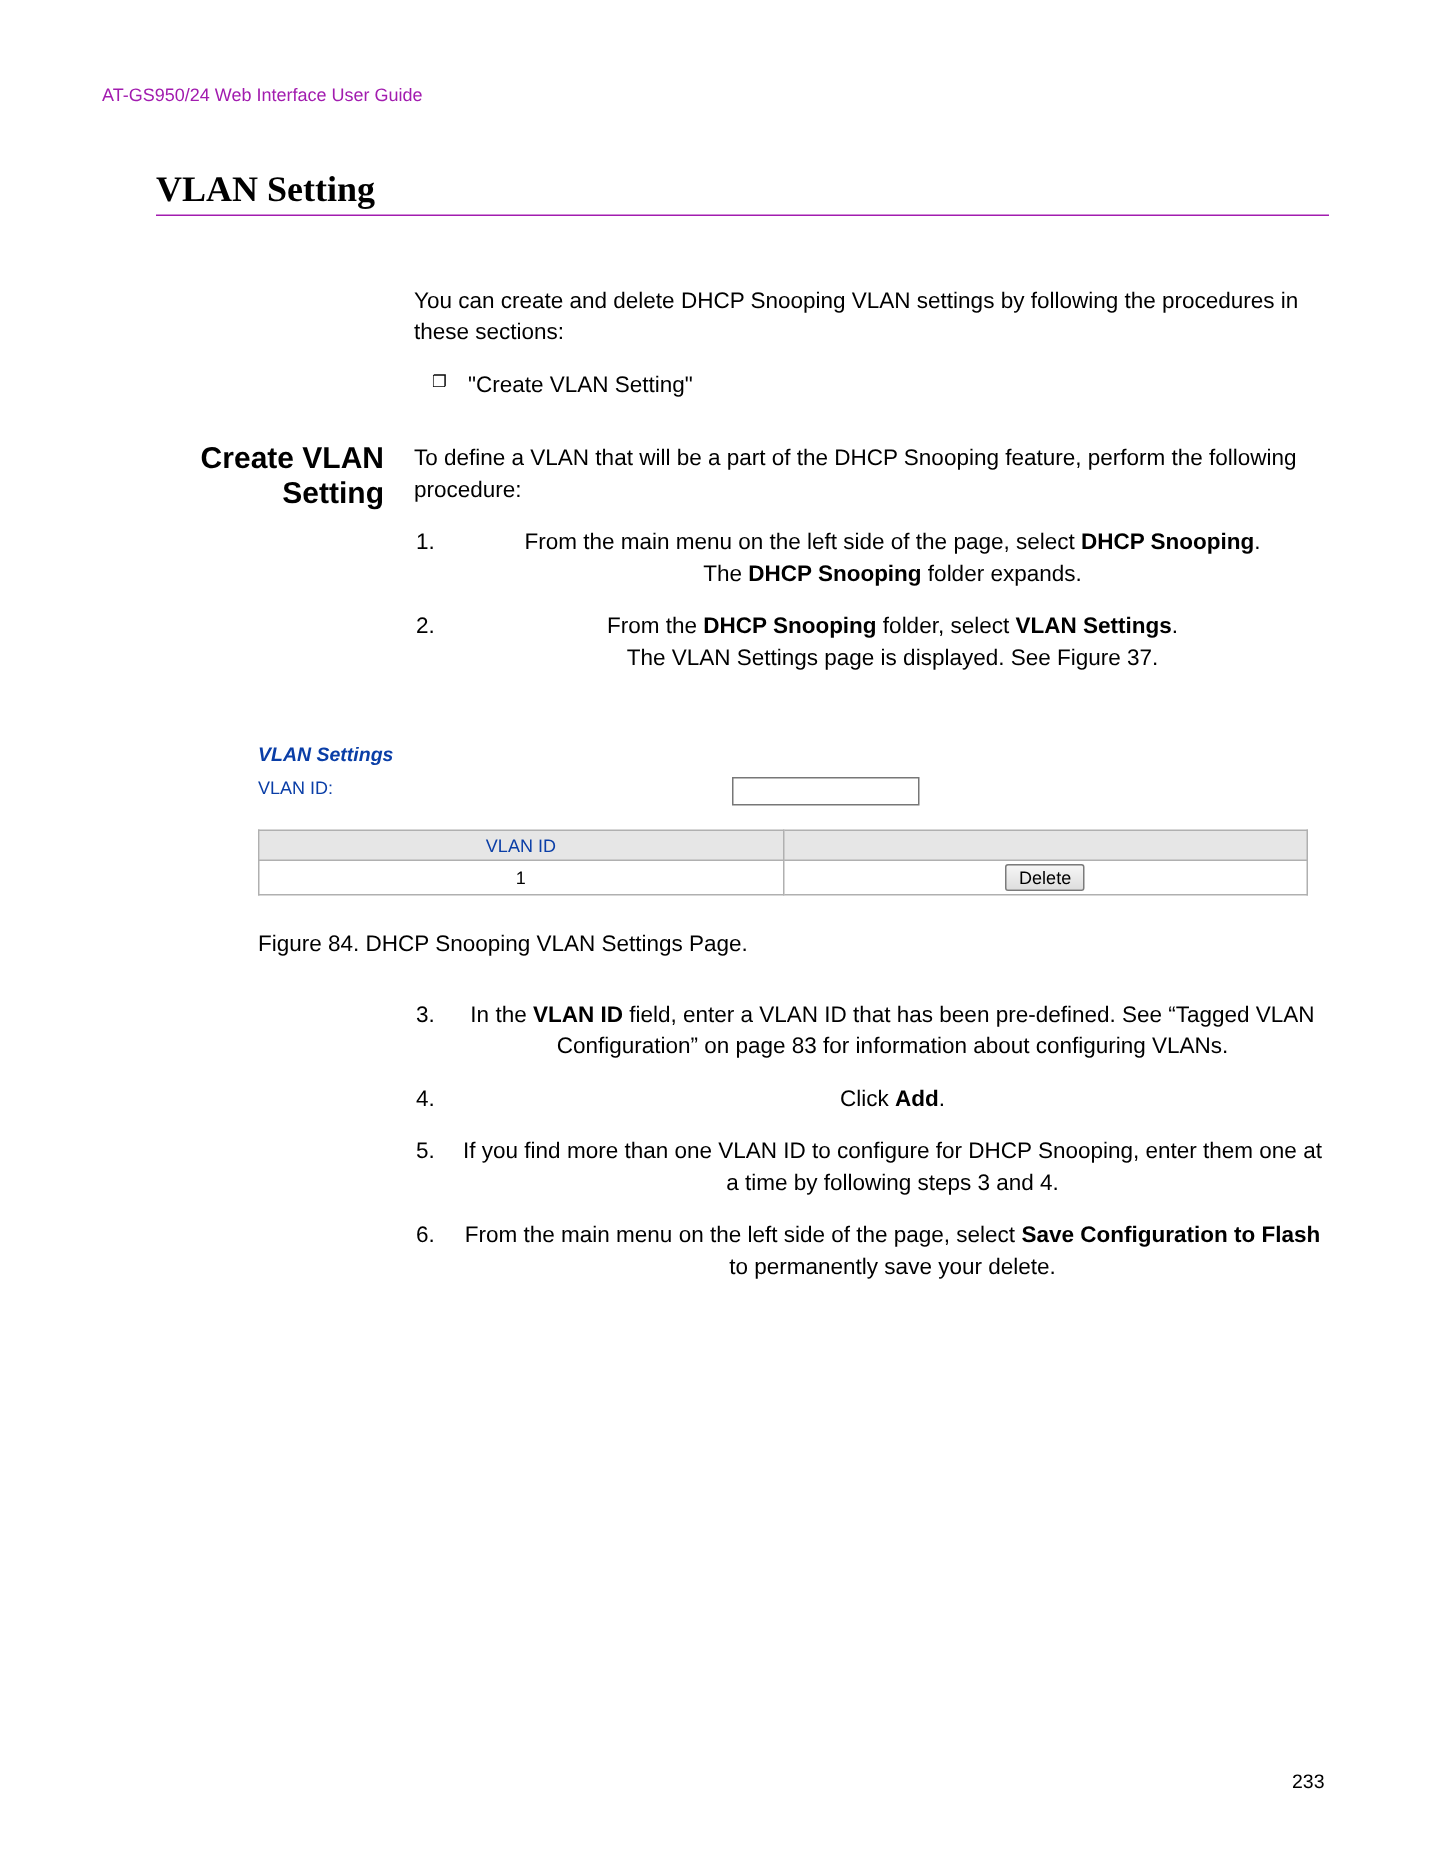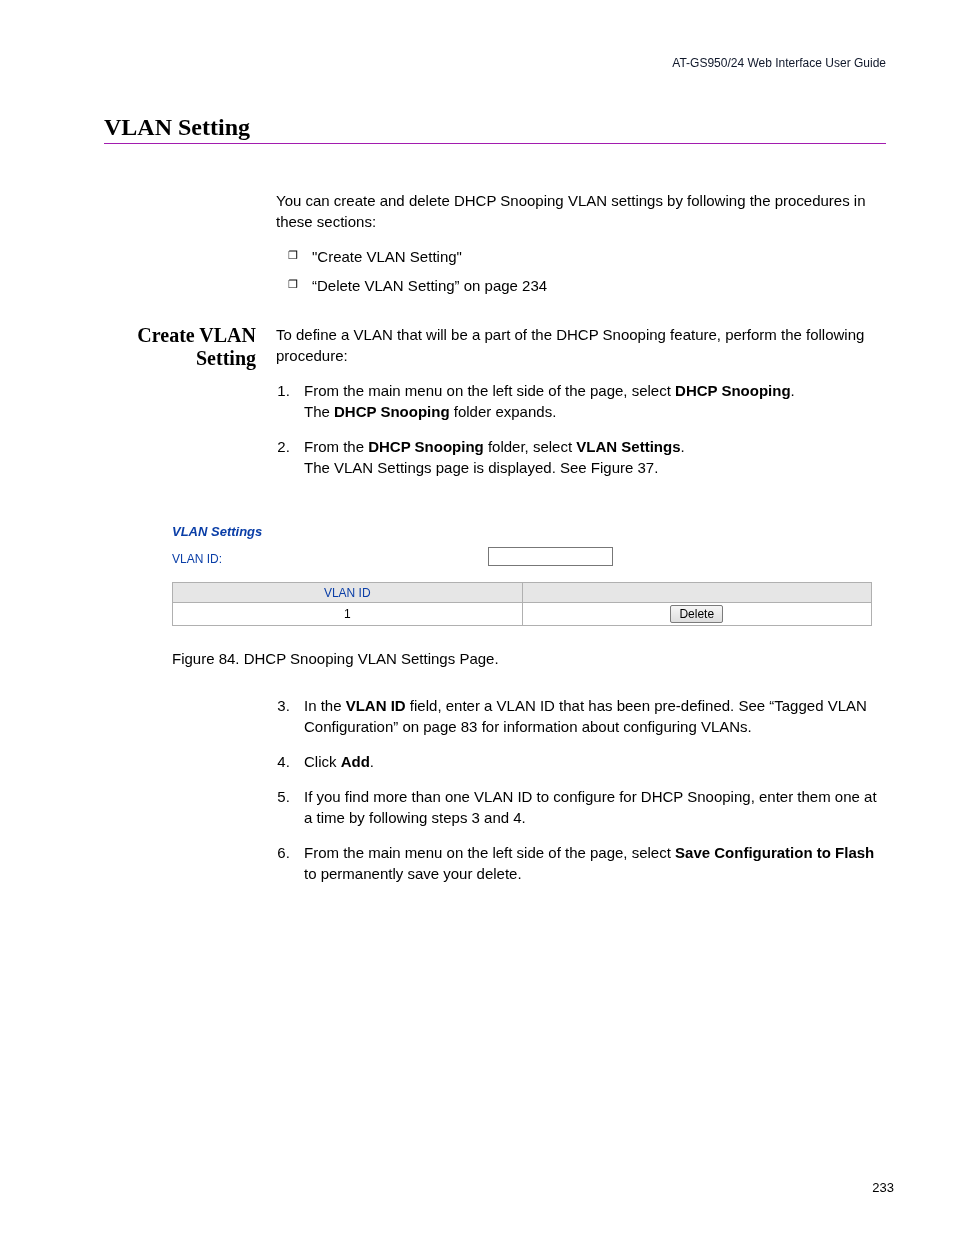--- a/index.html
+++ b/index.html
@@ -11,43 +11,43 @@
       height: 1235px;
       position: relative;
       background: #fff;
     }
     .page {
       padding: 56px 68px 40px 68px;
       height: 100%;
       position: relative;
     }
     .header-right {
-      text-align: right;
-      font-size: 12px;
-      color: #0f172a;
+      text-align: left;
+      font-size: 12px;
+      color: #a21caf;
       margin-bottom: 44px;
     }
     .h1 {
       font-family: "Times New Roman", Times, serif;
       font-weight: bold;
       font-size: 24px;
       padding-bottom: 2px;
       border-bottom: 1px solid #a21caf;
       margin-bottom: 46px;
       margin-left: 36px;
     }
     .content-row {
       display: flex;
       align-items: flex-start;
       margin-bottom: 20px;
     }
     .side-heading {
       width: 208px;
       min-width: 208px;
-      font-family: Liberation Serif, serif;
+      font-family: Liberation Sans, sans-serif;
       font-weight: bold;
       font-size: 20px;
       text-align: right;
       padding-right: 20px;
       padding-left: 36px;
       line-height: 1.15;
     }
     .body-col {
       flex: 1;
       line-height: 1.4;
@@ -70,36 +70,37 @@
       font-size: 11px;
     }
     ol.steps {
       list-style: decimal;
       padding-left: 18px;
       margin-top: 14px;
     }
     ol.steps li {
       padding-left: 10px;
       margin-bottom: 14px;
+      text-align: center;
     }
     .figure-wrap {
       margin: 28px 0 10px 104px;
       width: 700px;
     }
     .panel-title {
       color: #0a3ea7;
       font-size: 13px;
       font-family: Arial, Helvetica, sans-serif;
       font-weight: bold;
       font-style: italic;
       padding: 4px 0 6px 0;
     }
     .form-row {
       display: flex;
-      align-items: flex-end;
+      align-items: flex-start;
       padding: 2px 0 6px 0;
       font-size: 12px;
     }
     .form-label {
       color: #0a3ea7;
       font-family: Arial, Helvetica, sans-serif;
       width: 316px;
     }
     .form-input {
       width: 125px;
@@ -142,40 +143,39 @@
       font-family: Arial, Helvetica, sans-serif;
     }
     .figure-caption {
       text-align: left;
       margin: 24px 0 14px 0;
       font-size: 15px;
     }
     .pagenum {
       position: absolute;
       bottom: 40px;
-      right: 60px;
+      right: 71px;
       font-size: 13px;
     }
     strong { font-weight: bold; }
   </style>
 </head>
 <body>
 
 <div class="page">
   <div class="header-right">AT-GS950/24  Web Interface User Guide</div>
 
   <div class="h1">VLAN Setting</div>
 
   <div class="content-row">
     <div class="side-heading"></div>
     <div class="body-col">
       <span>You can create and delete DHCP Snooping VLAN settings by following the procedures in these sections:</span>
       <ul class="square">
         <li>"Create VLAN Setting"</li>
-        <li>“Delete VLAN Setting” on page 234</li>
       </ul>
     </div>
   </div>
 
   <div class="content-row" style="margin-top:16px;">
     <div class="side-heading">Create VLAN Setting</div>
     <div class="body-col">
       <span>To define a VLAN that will be a part of the DHCP Snooping feature, perform the following procedure:</span>
       <ol class="steps">
         <li>

